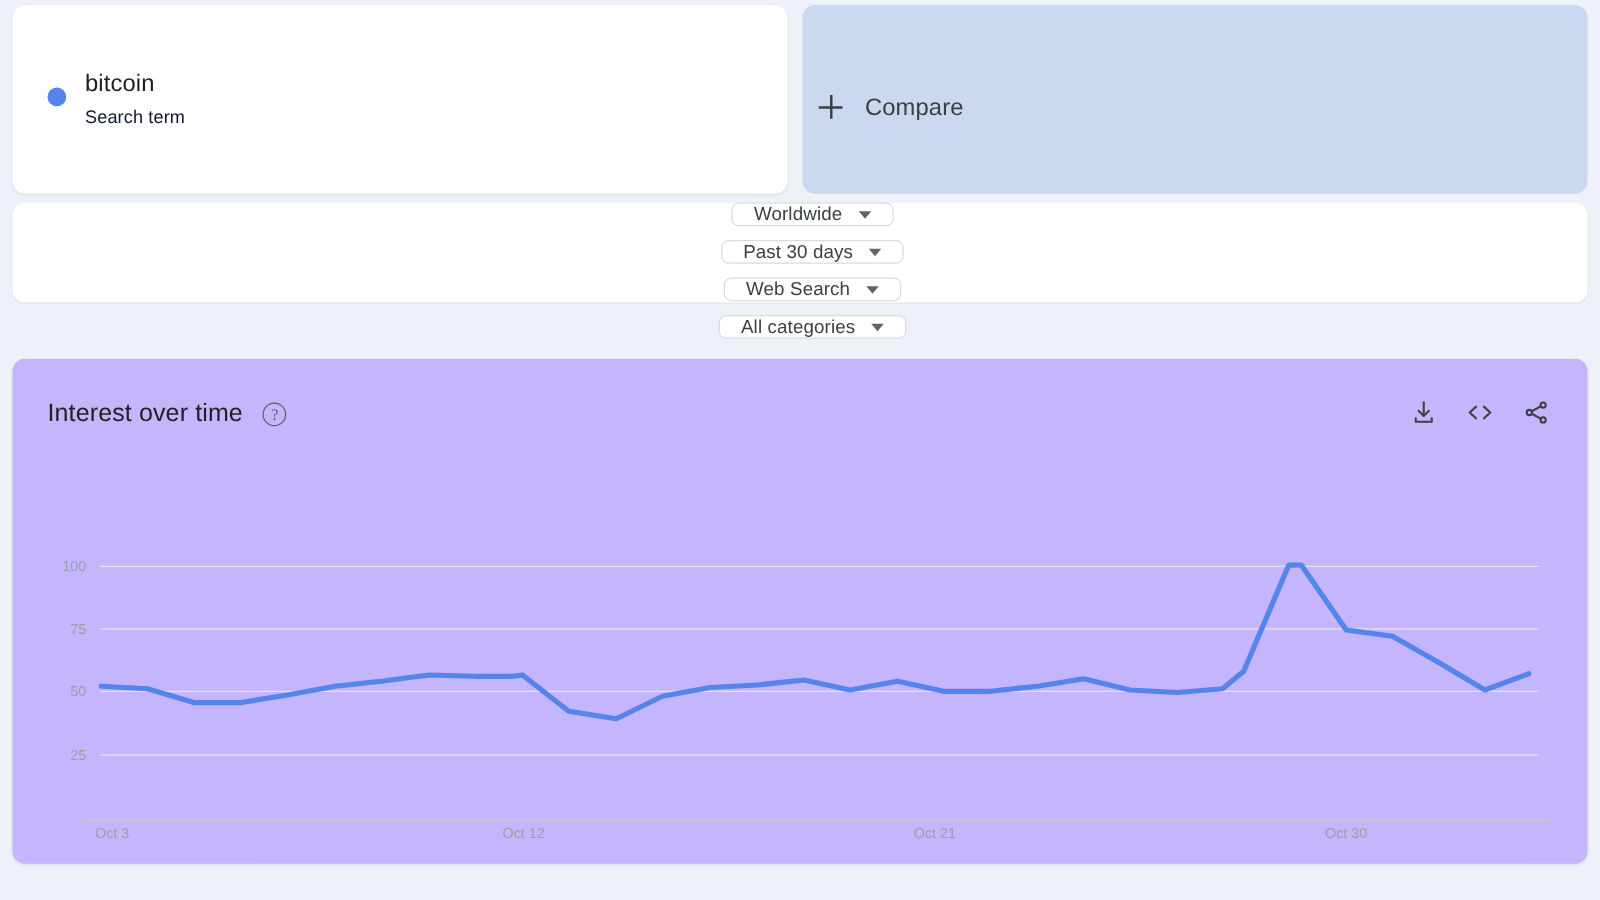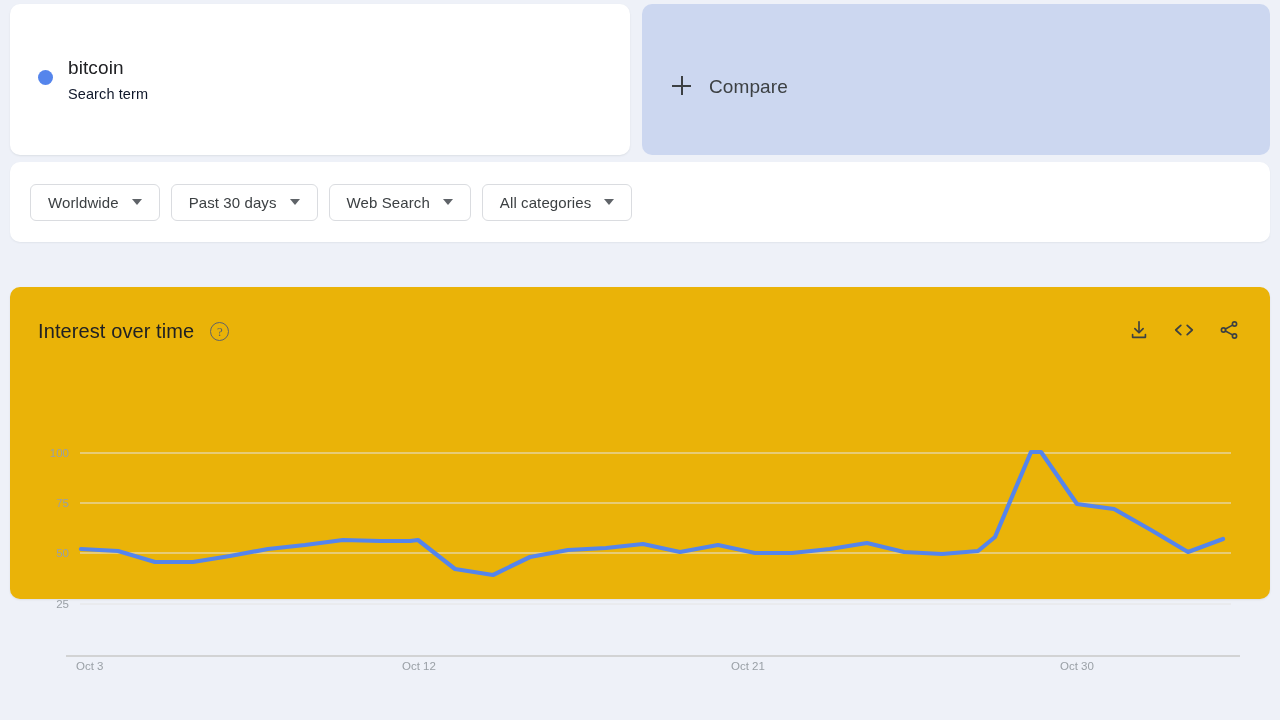--- a/index.html
+++ b/index.html
@@ -58,21 +58,21 @@
     letter-spacing: .1px;
   }
   .compare-card {
     background: #ccd7f0;
     border-radius: 10px;
     flex: 1 1 auto;
     position: relative;
   }
   .compare-inner {
     position: absolute;
-    left: 30px;
+    left: 13px;
     top: 72px;
     display: flex;
     align-items: flex-start;
     gap: 18px;
   }
   .plus-icon {
     position: relative;
     width: 19px;
     height: 19px;
     flex: 0 0 auto;
@@ -99,20 +99,21 @@
     margin: 7px 10px 0 10px;
     background: #ffffff;
     border-radius: 10px;
     height: 80px;
     display: flex;
     align-items: center;
     padding-left: 20px;
     box-sizing: border-box;
     gap: 11px;
     box-shadow: 0 1px 2px rgba(60,64,67,.07);
+    flex-direction: column;
   }
   .filter-btn {
     height: 37px;
     border: 1px solid #dadce0;
     border-radius: 6px;
     background: #fff;
     display: flex;
     align-items: center;
     padding: 0 17px;
     gap: 13px;
@@ -132,22 +133,22 @@
     border-top: 6px solid #5f6368;
     flex: 0 0 auto;
   }
 
   
   .chart-card {
     position: absolute;
     left: 10px;
     top: 287px;
     width: 1260px;
-    height: 312px;
-    background: #eab308;
+    height: 404px;
+    background: #c4b5fd;
     border-radius: 10px;
     box-shadow: 0 1px 2px rgba(60,64,67,.10);
     box-sizing: border-box;
   }
   .chart-head {
     position: absolute;
     left: 28px;
     top: 33px;
     display: flex;
     align-items: center;

